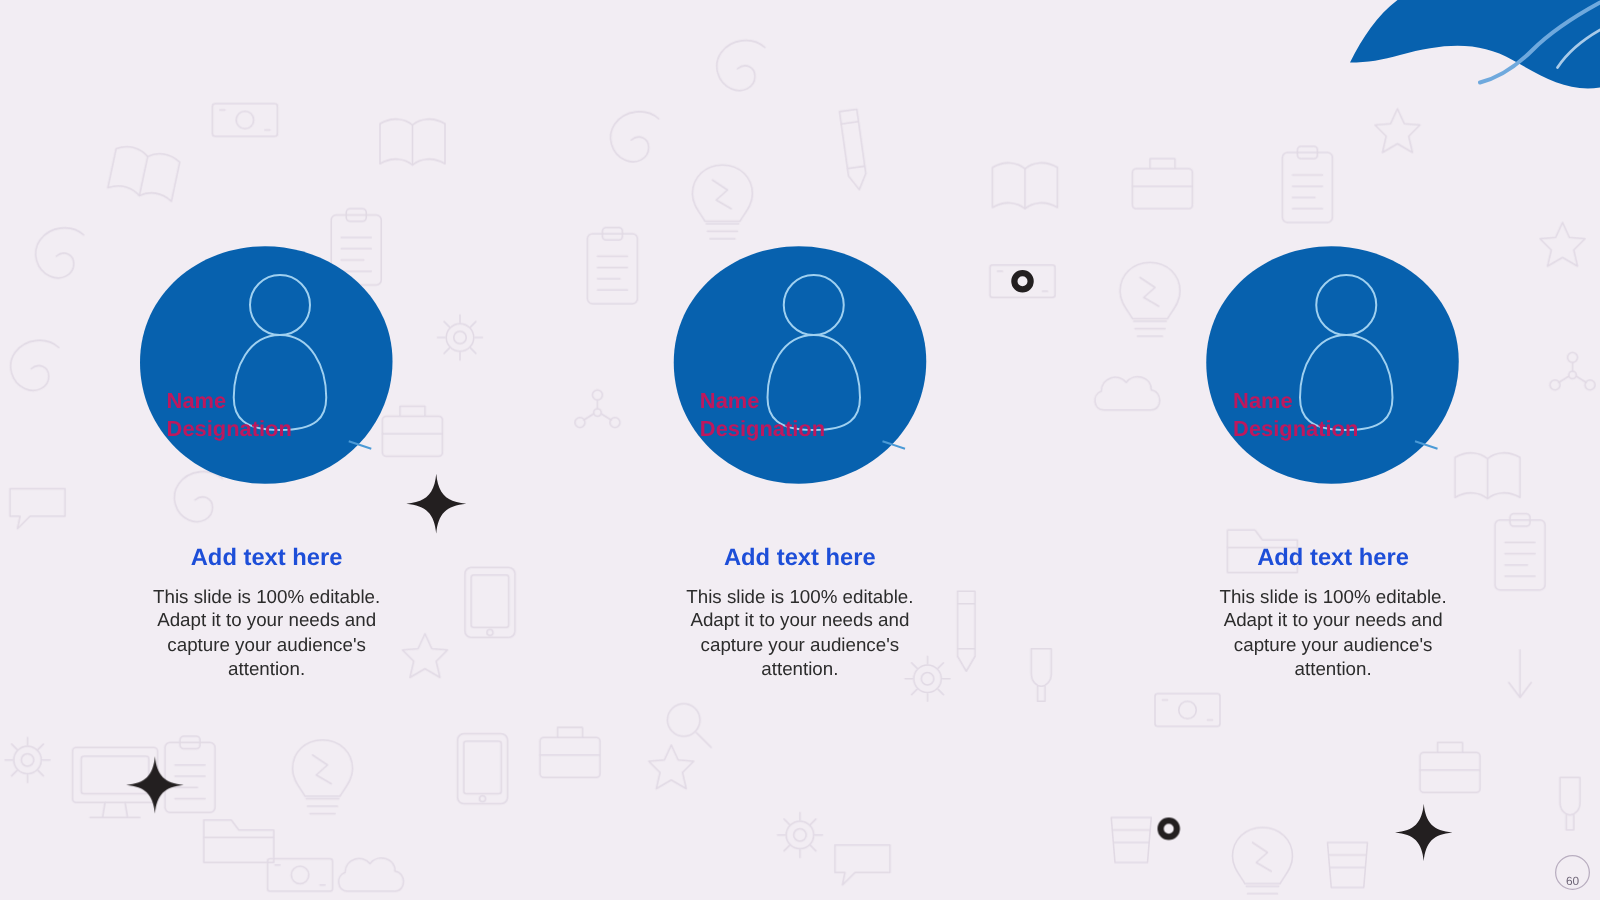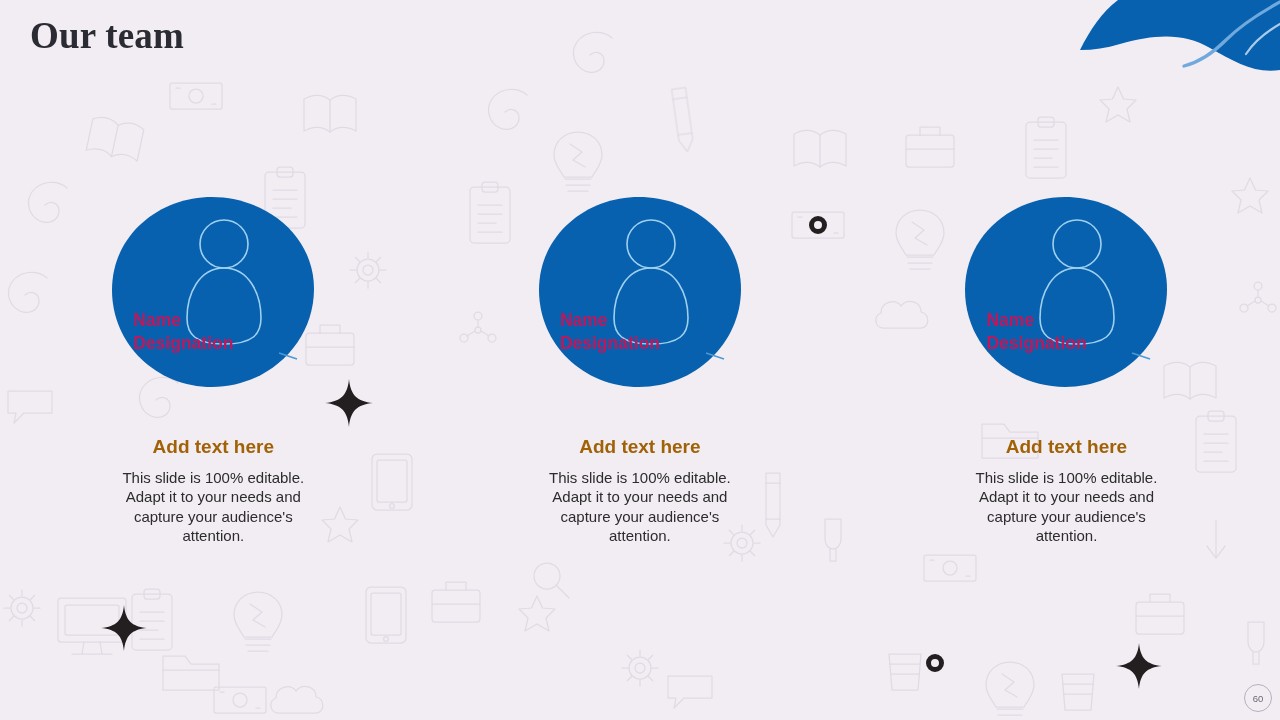--- a/index.html
+++ b/index.html
@@ -105,21 +105,21 @@
   .blob-name span { display: block; }
 
   .card-body {
     width: 215px;
     margin-top: 48px;
     text-align: center;
   }
   .card-heading {
     font-size: 19px;
     font-weight: 700;
-    color: #a16207;
+    color: #1d4ed8;
     margin: 0 0 10px 0;
     line-height: 22px;
   }
   .card-desc {
     font-size: 15px;
     font-weight: 400;
     color: #2c2c2c;
     line-height: 19.4px;
     margin: 4px;
   }
@@ -141,21 +141,21 @@
   
   .page-num {
     position: absolute;
     right: 8px;
     bottom: 8px;
     width: 26px;
     height: 26px;
     border-radius: 50%;
     border: 1px solid #b9aec0;
     display: flex;
-    align-items: center;
+    align-items: flex-end;
     justify-content: center;
     font-size: 9.5px;
     color: #6d6476;
     z-index: 6;
     background: transparent;
   }
 </style>
 </head>
 <body>
 
@@ -305,21 +305,20 @@
   </div>
 
   <div class="corner-wave">
     <svg viewBox="0 0 200 80" xmlns="http://www.w3.org/2000/svg">
       <path d="M 200 0 L 200 70 C 175 74 155 62 130 48 C 104 33 76 34 40 44 C 26 48 14 50 0 50 C 10 30 22 12 38 0 Z" fill="#0761ae"></path>
       <path d="M 200 2 C 178 14 160 26 146 40 C 134 52 120 62 104 66" fill="none" stroke="#6fa9dd" stroke-width="3.2" stroke-linecap="round"></path>
       <path d="M 200 24 C 186 32 174 42 166 54" fill="none" stroke="#a9cbe9" stroke-width="2.2" stroke-linecap="round"></path>
     </svg>
   </div>
 
-  <h1 class="slide-title">Our team</h1>
 
   <div class="team-row">
 
     <div class="team-card">
       <div class="avatar-blob">
         <svg class="blob-shape" viewBox="0 0 204 192" xmlns="http://www.w3.org/2000/svg">
           <path d="M 101 1 C 153 1 203 38 203 93 C 203 147 157 191 101 191 C 45 191 1 148 1 94 C 1 39 48 1 101 1 Z" fill="#0761ae"></path>
           <g fill="none" stroke="#9fd0f0" stroke-width="1.6">
             <circle cx="113" cy="48" r="24"></circle>
             <path d="M 113 72 C 88 72 76 98 76 122 C 76 138 84 148 113 148 C 142 148 150 138 150 122 C 150 98 138 72 113 72 Z"></path>

